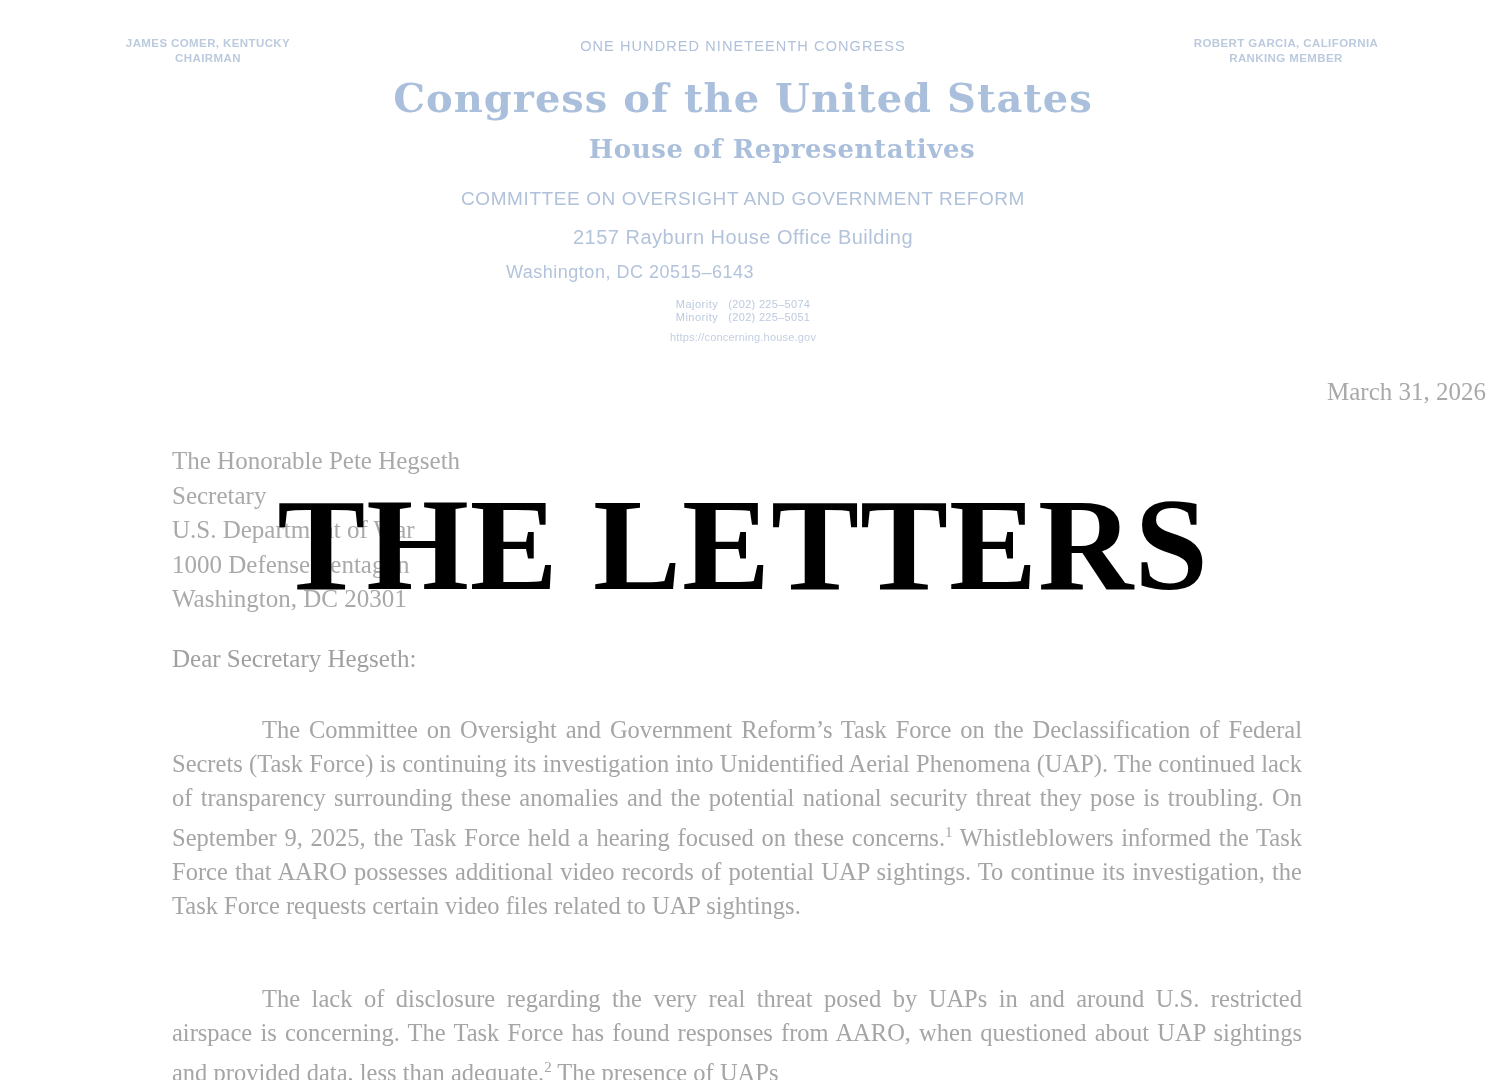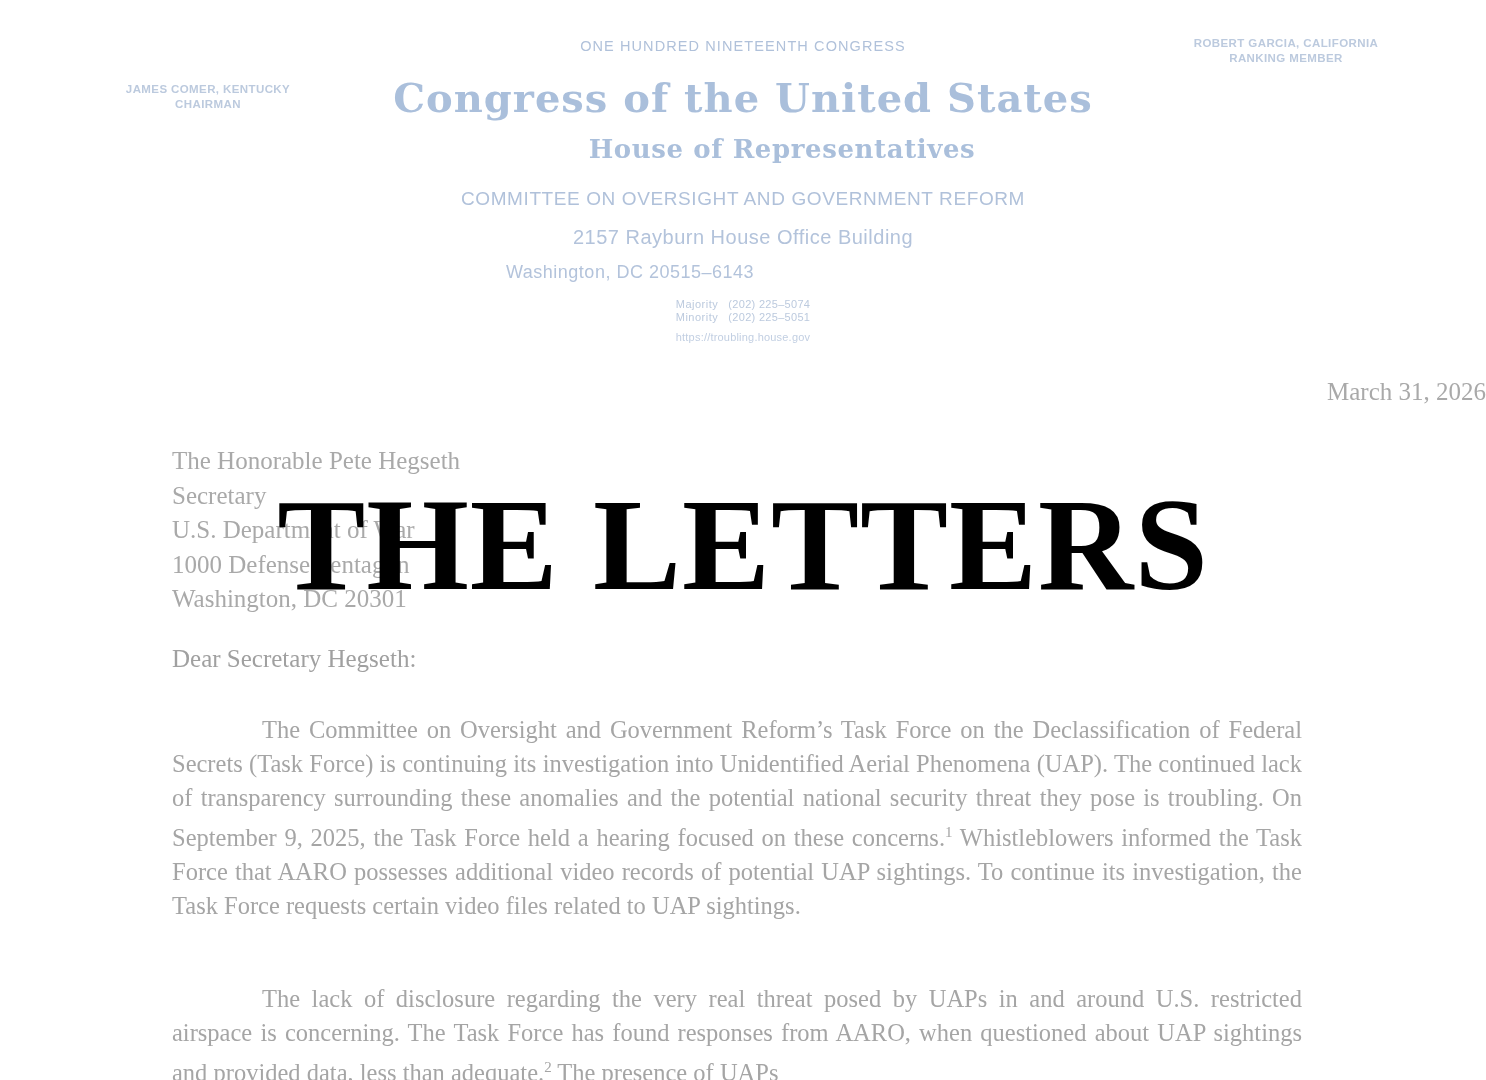--- a/index.html
+++ b/index.html
@@ -29,21 +29,21 @@
     position: absolute;
     top: 36px;
     font-family: "Liberation Sans", sans-serif;
     font-size: 11.5px;
     letter-spacing: 0.4px;
     line-height: 15px;
     color: #bccade;
     text-align: center;
     font-weight: 600;
   }
-  .side-left { left: 88px; width: 240px; margin-top: 46px; }
+  .side-left { left: 88px; width: 240px; }
   .side-right { right: 80px; width: 240px; }
 
   .congress-line {
     position: absolute;
     top: 38px;
     left: 0;
     width: 1486px;
     font-family: "Liberation Sans", sans-serif;
     font-size: 14.5px;
     letter-spacing: 1.1px;
@@ -214,21 +214,21 @@
 
     <div class="phone-line phone-1">
       <span class="phone-label">Majority</span>
       &nbsp;&nbsp;<span>(202) 225–5074</span>
     </div>
     <div class="phone-line phone-2">
       <span class="phone-label">Minority</span>
       &nbsp;&nbsp;<span>(202) 225–5051</span>
     </div>
 
-    <div class="url-line">https://troubling.house.gov</div>
+    <div class="url-line">https://concerning.house.gov</div>
   </div>
 
   <div class="date-line">March 31, 2026</div>
 
   <div class="addressee">The Honorable Pete Hegseth
 Secretary
 U.S. Department of War
 1000 Defense Pentagon
 Washington, DC 20301</div>
 

